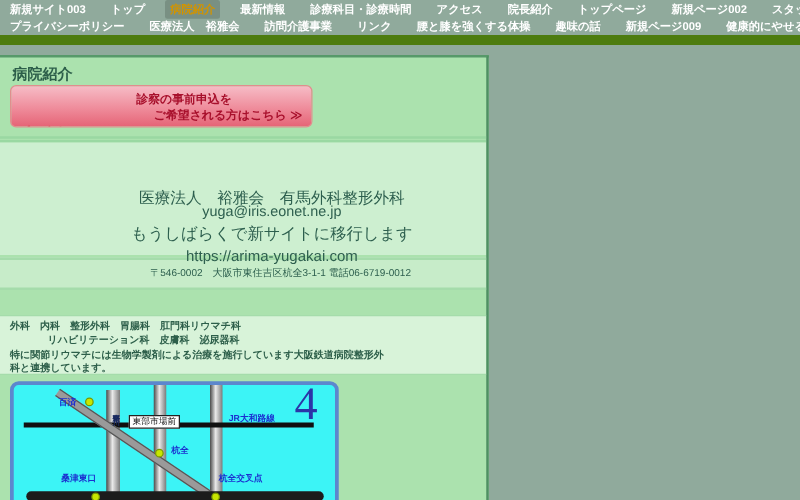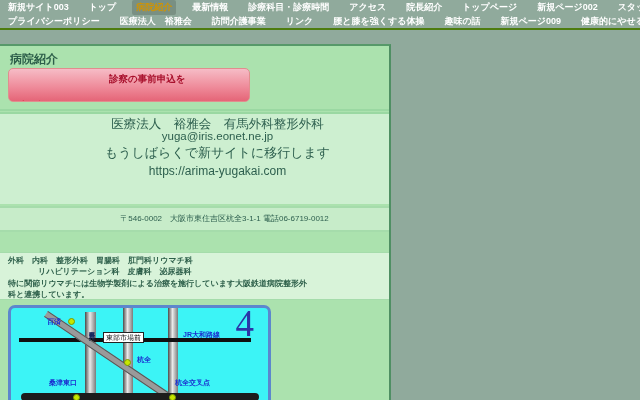--- a/index.html
+++ b/index.html
@@ -3,21 +3,21 @@
 <meta charset="utf-8">
 <style>
   * { margin:0; padding:0; box-sizing:border-box; }
   html,body { width:640px; height:400px; overflow:hidden; }
   body {
     font-family:"Liberation Sans","DejaVu Sans",sans-serif;
     background:#90aa9c;
     position:relative;
   }
   
-  .nav { position:absolute; left:0; top:0; width:640px; background:#90aa9c; border-bottom:2px solid #4d7c0f; }
+  .nav { position:absolute; left:0; top:0; width:640px; background:#90aa9c; border-bottom:8px solid #4d7c0f; }
   .nav-row { display:flex; align-items:center; height:14px; padding:0 4px; white-space:nowrap; }
   .nav-item {
     color:#ffffff; font-size:9px; font-weight:bold; padding:1px 4px;
     cursor:pointer; letter-spacing:0;
   }
   .nav-item.active { color:#d29400; background:rgba(60,80,70,.28); border-radius:2px; }
   .nav-sep { display:inline-block; width:1px; height:9px; background:rgba(255,255,255,.5); margin:0 6px; }
   
   .column {
     position:absolute; left:0; top:44px; width:391px; height:356px;
@@ -39,21 +39,21 @@
   .banner-left .small { font-size:11px; font-weight:bold; color:#dd1834; padding-top:4px; }
   .banner-right { position:relative; flex:1;padding-left:27px; }
   .banner-line1 { position:absolute; left:10px; top:4px;  font-size:9.5px; font-weight:bold; color:#a8102c; }
   .banner-line2 { position:absolute; left:24px; top:17px; font-size:9.5px; font-weight:bold; color:#a8102c; }
   
   .stripe { position:absolute; left:0; width:100%; height:2px; background:#9ad8a2; }
   .band-info { position:absolute; left:0; top:68px; width:100%; height:90px; background:#cdefd0; }
   .band-addr { position:absolute; left:0; top:160px; width:100%; height:26px; background:#c7ecc9; border-top:2px solid #a5dcab; border-bottom:2px solid #a5dcab; }
   .band-dept { position:absolute; left:0; top:206px; width:100%; height:48px; background:#d8f3d9; border-top:1px solid #a5dcab; border-bottom:1px solid #a5dcab; }
   .info-block { position:absolute; left:0; top:71px; width:100%; text-align:center; padding-left:46px; color:#2d5f4e; }
-  .info-name   { font-size:12.5px; line-height:14px; }
+  .info-name   { font-size:12.5px; line-height:14px;margin-top:34px; }
   .info-email  { font-size:11.5px; line-height:12px; margin-top:-1px; }
   .info-notice { font-size:13px;   line-height:16px; margin-top:3px; }
   .info-url    { font-size:12px;   line-height:16px; margin-top:2px; }
   .addr-line { position:absolute; left:0; top:167px; width:100%; text-align:center; padding-left:60px; font-size:8px; color:#2d5f4e; }
   .dept-line1 { position:absolute; left:8px;  top:209px; font-size:8px; font-weight:bold; color:#2d5f4a; }
   .dept-line2 { position:absolute; left:38px; top:220px; font-size:8px; font-weight:bold; color:#2d5f4a; }
   .dept-note  { position:absolute; left:8px;  top:232px; width:306px; font-size:8px; font-weight:bold; line-height:11px; color:#2d5f4a; }
   
   .map {
     position:absolute; left:8px; top:259px; width:263px; height:130px;
@@ -134,20 +134,21 @@
 <div class="column">
   <div class="page-title">病院紹介</div>
 
   <div class="banner">
     <div class="banner-left">
       <span class="big">初診</span>
       <span class="small">の方で</span>
     </div>
     <div class="banner-right">
       <div class="banner-line1">診察の事前申込を</div>
+      <div class="banner-line2">ご希望される方はこちら ≫</div>
     </div>
   </div>
 
   <div class="stripe" style="top:63px"></div>
   <div class="stripe" style="top:66px"></div>
   <div class="band-info"></div>
   <div class="band-addr"></div>
   <div class="band-dept"></div>
 
   <div class="info-block">

